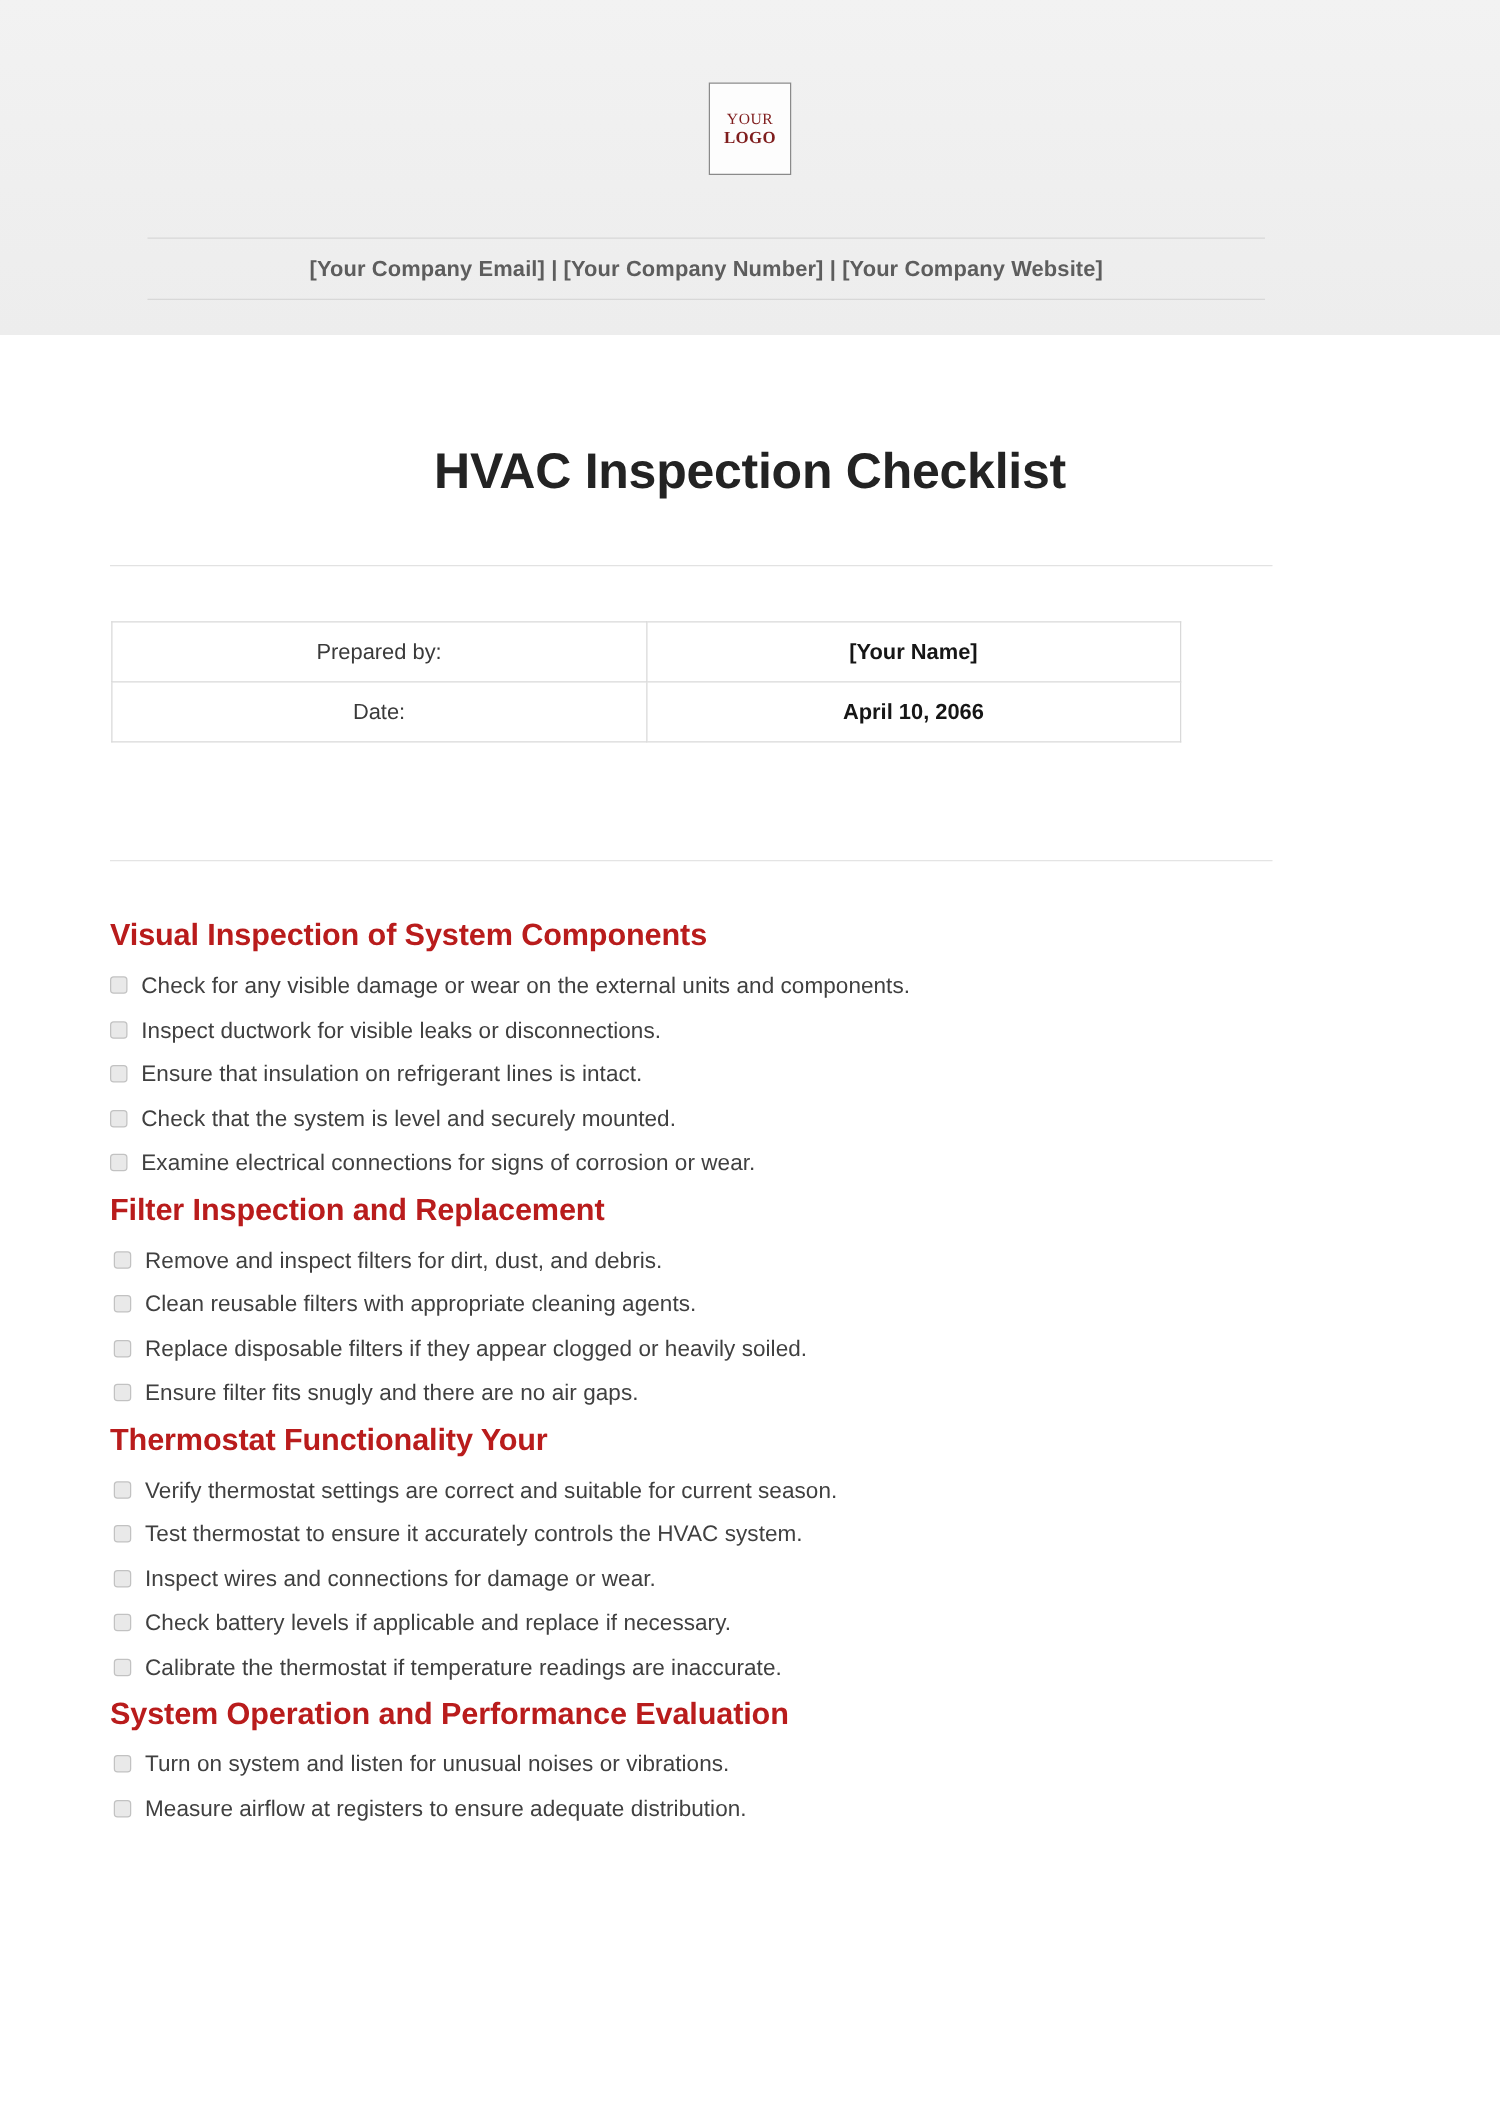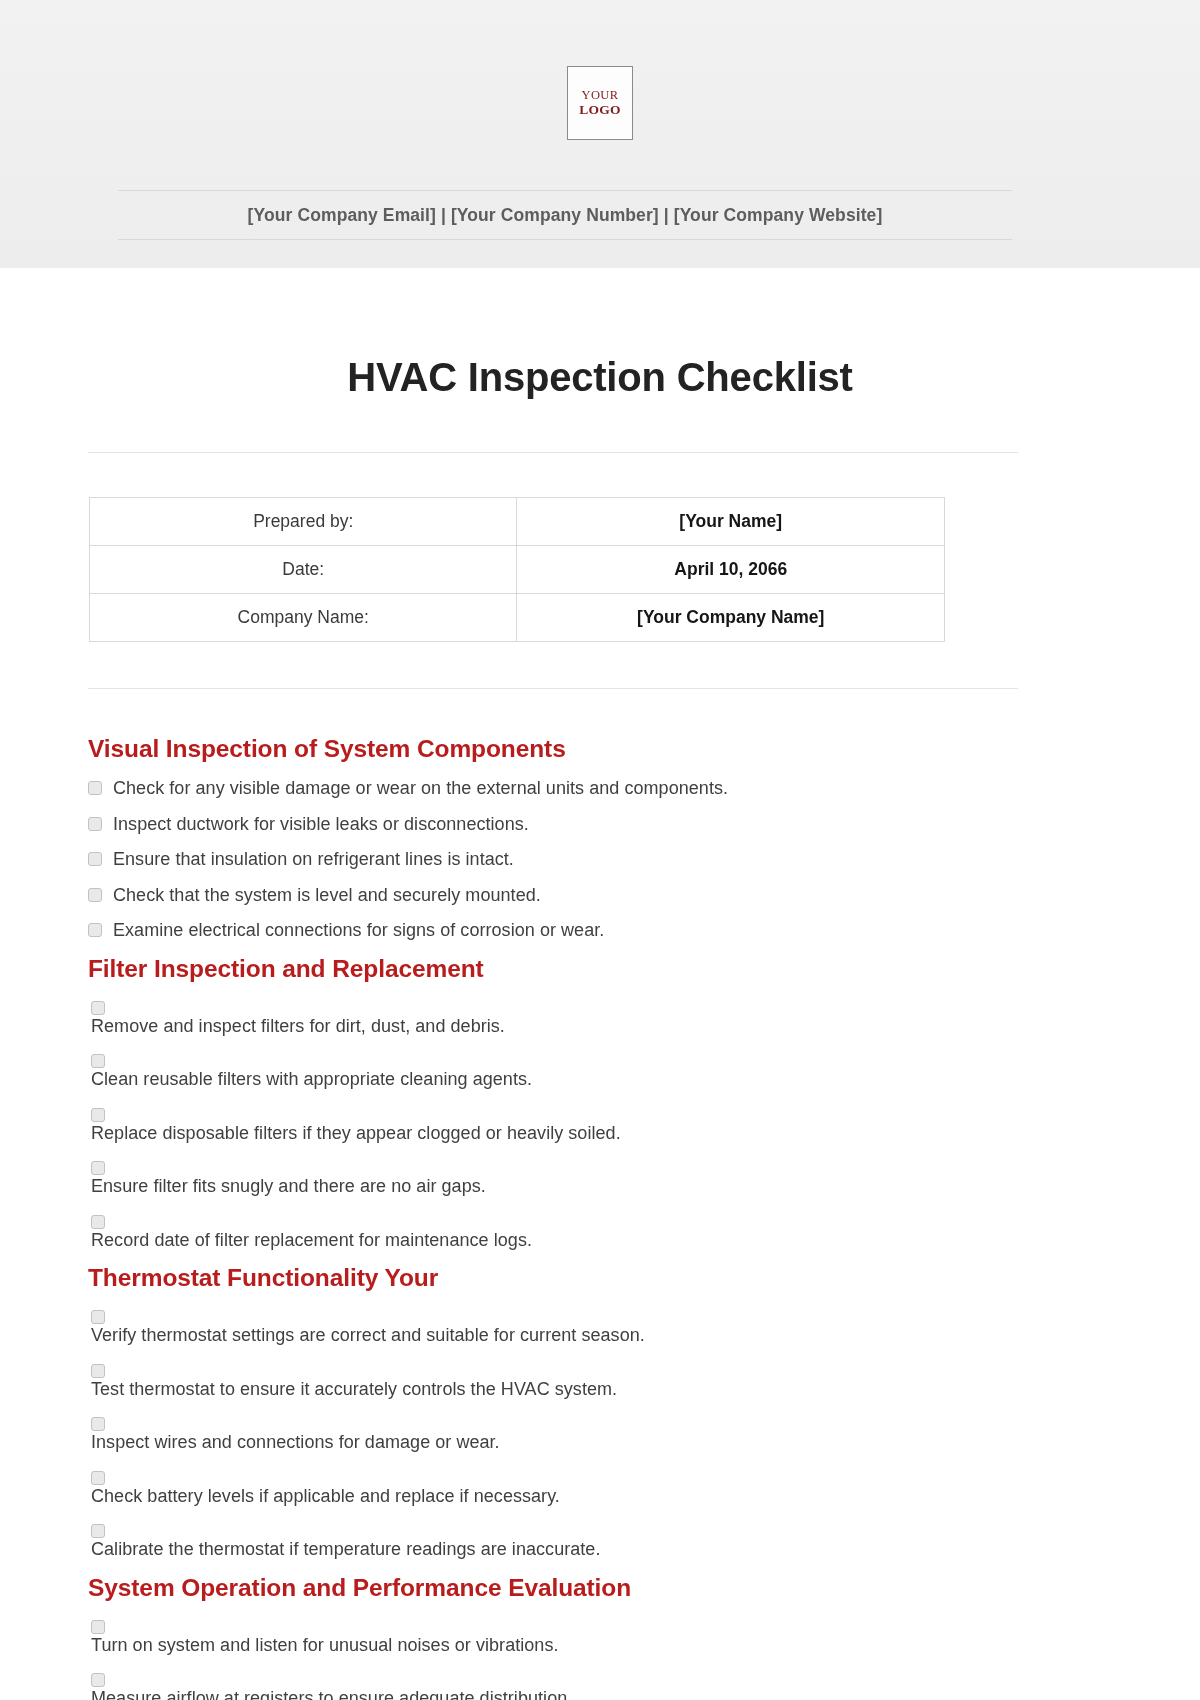--- a/index.html
+++ b/index.html
@@ -91,21 +91,21 @@
     width:14px; height:14px;
     margin-top:4px; margin-right:11px;
     background:#e9e9e9;
     border:1px solid #c2c2c2;
     border-radius:3px;
   }
   .item-text {
     font-size:18px; color:#404040; line-height:1.25;
     letter-spacing:.05px;
   }
-  .items.indented .check-item { margin-left:3px;flex-direction:column; }
+  .items.indented .check-item { margin-left:3px; }
 </style>
 </head>
 <body>
 
 <div class="page">
 
   <div class="header-band">
     <div class="logo-wrap">
       <div class="logo-box">
         <span class="logo-line1">YOUR</span>
@@ -123,24 +123,20 @@
   <table class="info-table">
     <tbody>
       <tr>
         <td class="label">Prepared by:</td>
         <td class="value">[Your Name]</td>
       </tr>
       <tr>
         <td class="label">Date:</td>
         <td class="value">April 10, 2066</td>
       </tr>
-      <tr>
-        <td class="label">Company Name:</td>
-        <td class="value">[Your Company Name]</td>
-      </tr>
     </tbody>
   </table>
 
   <div class="section-rule"></div>
 
   <div class="content">
 
     <div class="section">
       <h2 class="section-heading">Visual Inspection of System Components</h2>
       <ul class="items">
@@ -179,24 +175,20 @@
           <span class="item-text">Clean reusable filters with appropriate cleaning agents.</span>
         </li>
         <li class="check-item">
           <span class="checkbox"></span>
           <span class="item-text">Replace disposable filters if they appear clogged or heavily soiled.</span>
         </li>
         <li class="check-item">
           <span class="checkbox"></span>
           <span class="item-text">Ensure filter fits snugly and there are no air gaps.</span>
         </li>
-        <li class="check-item">
-          <span class="checkbox"></span>
-          <span class="item-text">Record date of filter replacement for maintenance logs.</span>
-        </li>
       </ul>
     </div>
 
     <div class="section">
       <h2 class="section-heading">Thermostat Functionality Your</h2>
       <ul class="items indented">
         <li class="check-item">
           <span class="checkbox"></span>
           <span class="item-text">Verify thermostat settings are correct and suitable for current season.</span>
         </li>

